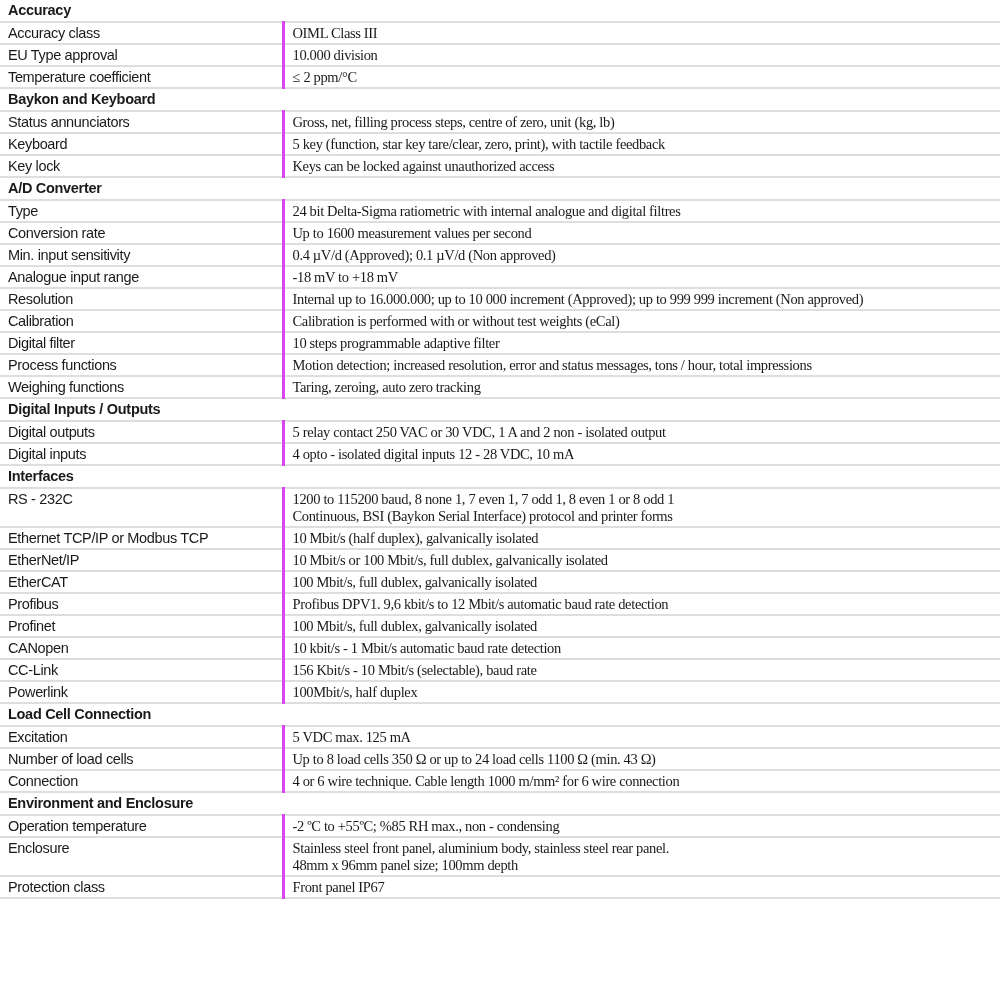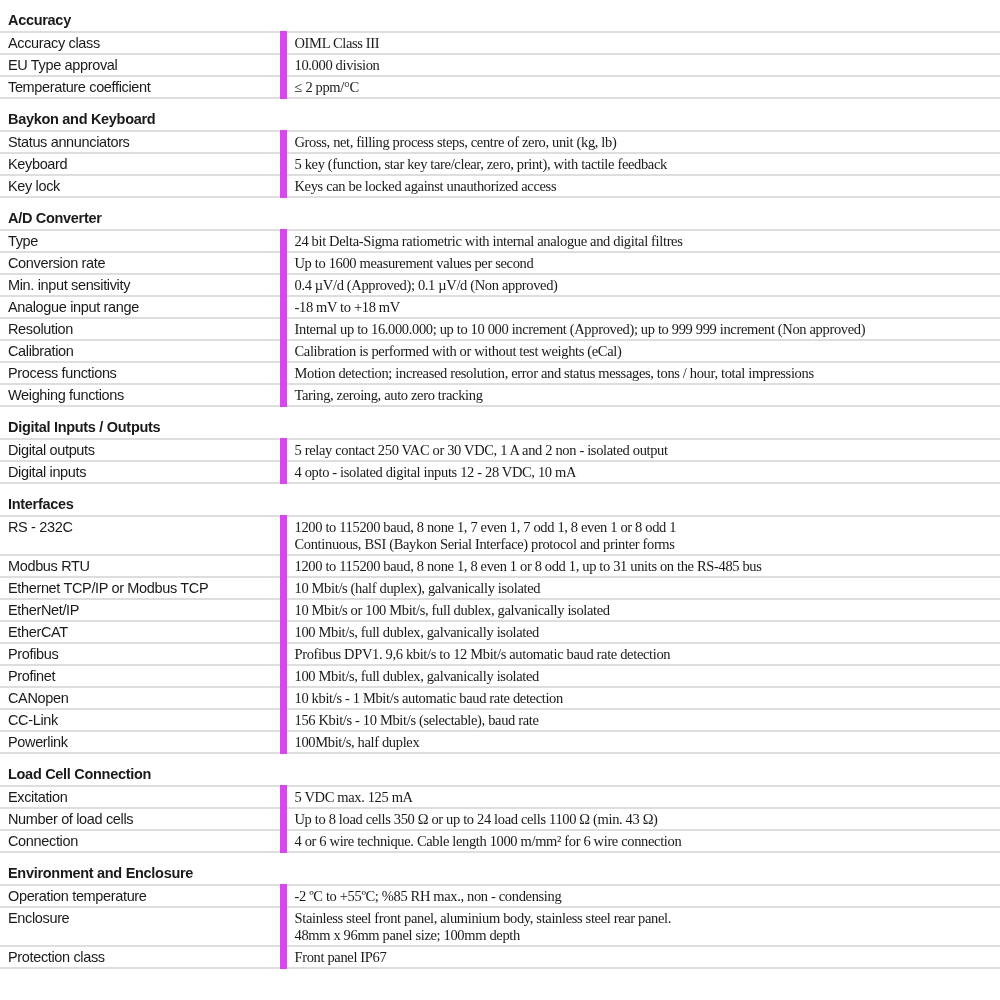--- a/index.html
+++ b/index.html
@@ -1,22 +1,22 @@
 <!DOCTYPE html>
 <html><head>
 <meta charset="utf-8">
 <style>
   html, body { margin: 0; padding: 0; background: #ffffff; }
   body { width: 1000px; height: 1000px; overflow: hidden; font-family: "Liberation Sans", sans-serif; color: #1a1a1a; }
   table { border-collapse: collapse; width: 1000px; table-layout: fixed; }
   col.c1 { width: 283px; }
   col.c2 { width: 717px; }
   td { font-size: 14.5px; line-height: 17px; padding: 2px 8px 1px 8px; border-bottom: 2px solid #dedede; vertical-align: top; transform-origin: left; letter-spacing: -0.35px; }
-  td.k { border-right: 7px solid #d946ef; }
-  tr.sec td { font-weight: bold; padding-top: 12px; padding-bottom: 2px; letter-spacing: -0.3px; height: 17px; }
+  td.k { border-right: 3px solid #d946ef; }
+  tr.sec td { font-weight: bold; padding-top: 2px; padding-bottom: 2px; letter-spacing: -0.3px; height: 17px; }
   tr.row td { height: 16.5px; }
   .line { display: block; white-space: nowrap; font-family: Liberation Serif, serif; }
 </style>
 </head>
 <body>
 
 <table>
   <colgroup>
       <col class="c1">
       <col class="c2">
@@ -97,20 +97,26 @@
           <span class="line">Internal up to 16.000.000; up to 10 000 increment (Approved); up to 999 999 increment (Non approved)</span>
         </td>
       </tr>
       <tr class="row">
         <td class="k">Calibration</td>
         <td>
           <span class="line">Calibration is performed with or without test weights (eCal)</span>
         </td>
       </tr>
       <tr class="row">
+        <td class="k">Digital filter</td>
+        <td>
+          <span class="line">10 steps programmable adaptive filter</span>
+        </td>
+      </tr>
+      <tr class="row">
         <td class="k">Process functions</td>
         <td>
           <span class="line">Motion detection; increased resolution, error and status messages, tons / hour, total impressions</span>
         </td>
       </tr>
       <tr class="row">
         <td class="k">Weighing functions</td>
         <td>
           <span class="line">Taring, zeroing, auto zero tracking</span>
         </td>
@@ -131,26 +137,20 @@
         </td>
       </tr>
       <tr class="sec">
         <td colspan="2">Interfaces</td>
       </tr>
       <tr class="row">
         <td class="k">RS - 232C</td>
         <td>
           <span class="line">1200 to 115200 baud, 8 none 1, 7 even 1, 7 odd 1, 8 even 1 or 8 odd 1</span>
           <span class="line">Continuous, BSI (Baykon Serial Interface) protocol and printer forms</span>
-        </td>
-      </tr>
-      <tr class="row">
-        <td class="k">Modbus RTU</td>
-        <td>
-          <span class="line">1200 to 115200 baud, 8 none 1, 8 even 1 or 8 odd 1, up to 31 units on the RS-485 bus</span>
         </td>
       </tr>
       <tr class="row">
         <td class="k">Ethernet TCP/IP or Modbus TCP</td>
         <td>
           <span class="line">10 Mbit/s (half duplex), galvanically isolated</span>
         </td>
       </tr>
       <tr class="row">
         <td class="k">EtherNet/IP</td>

